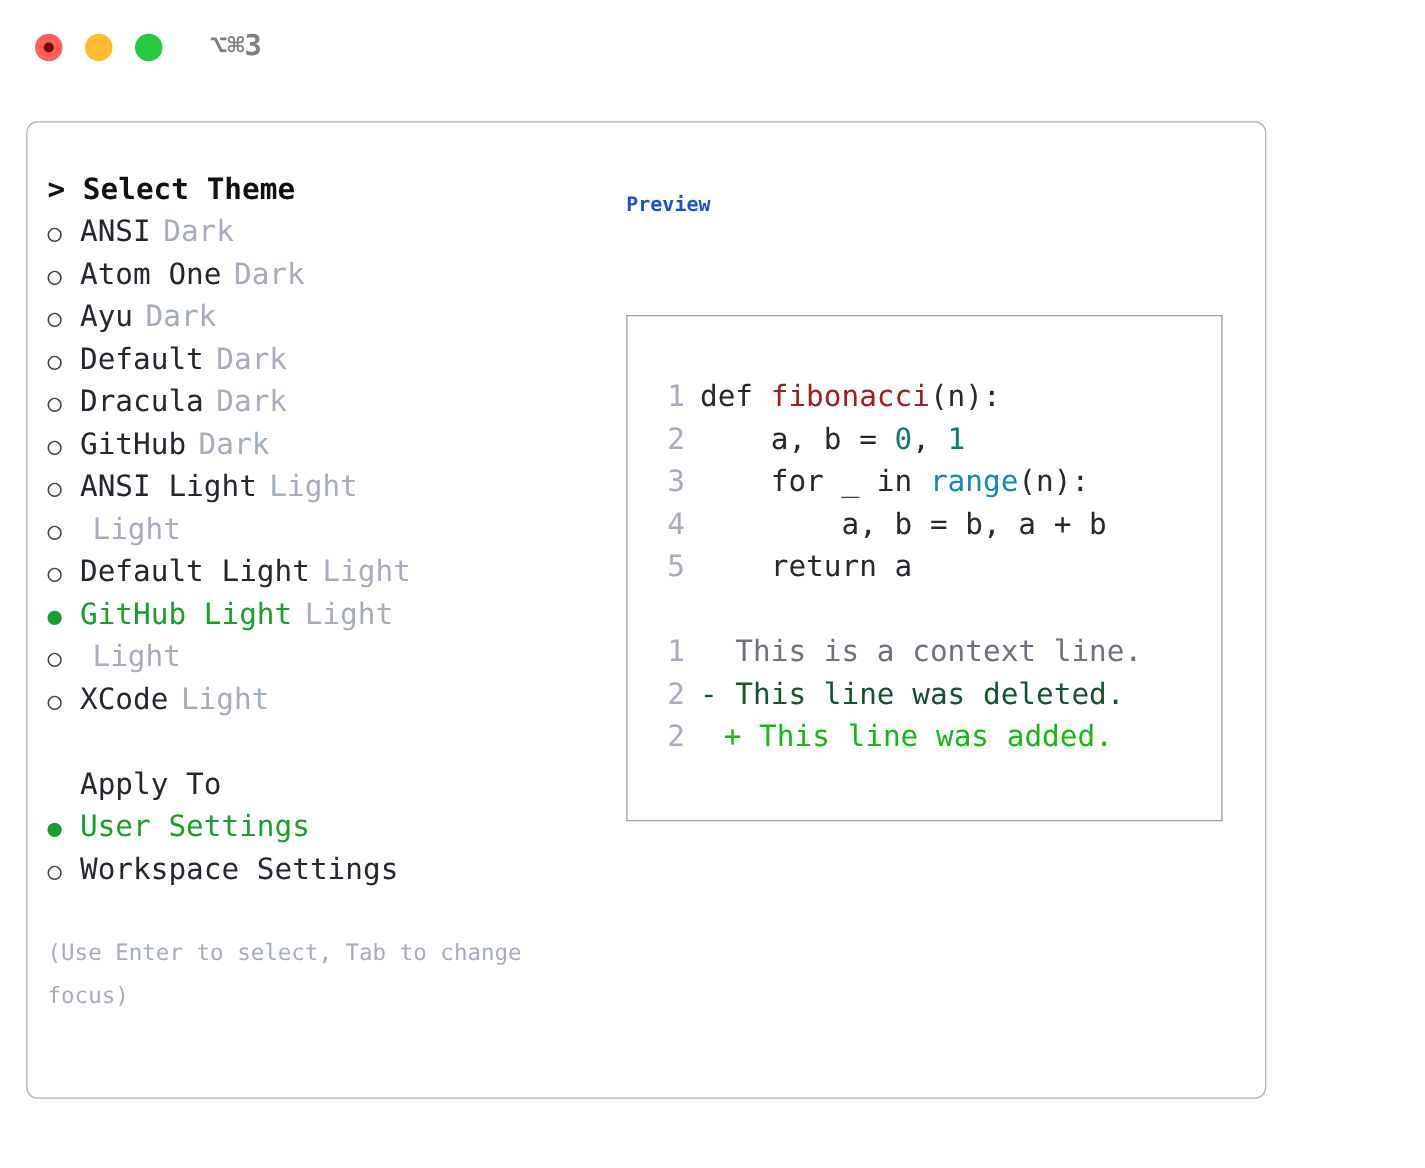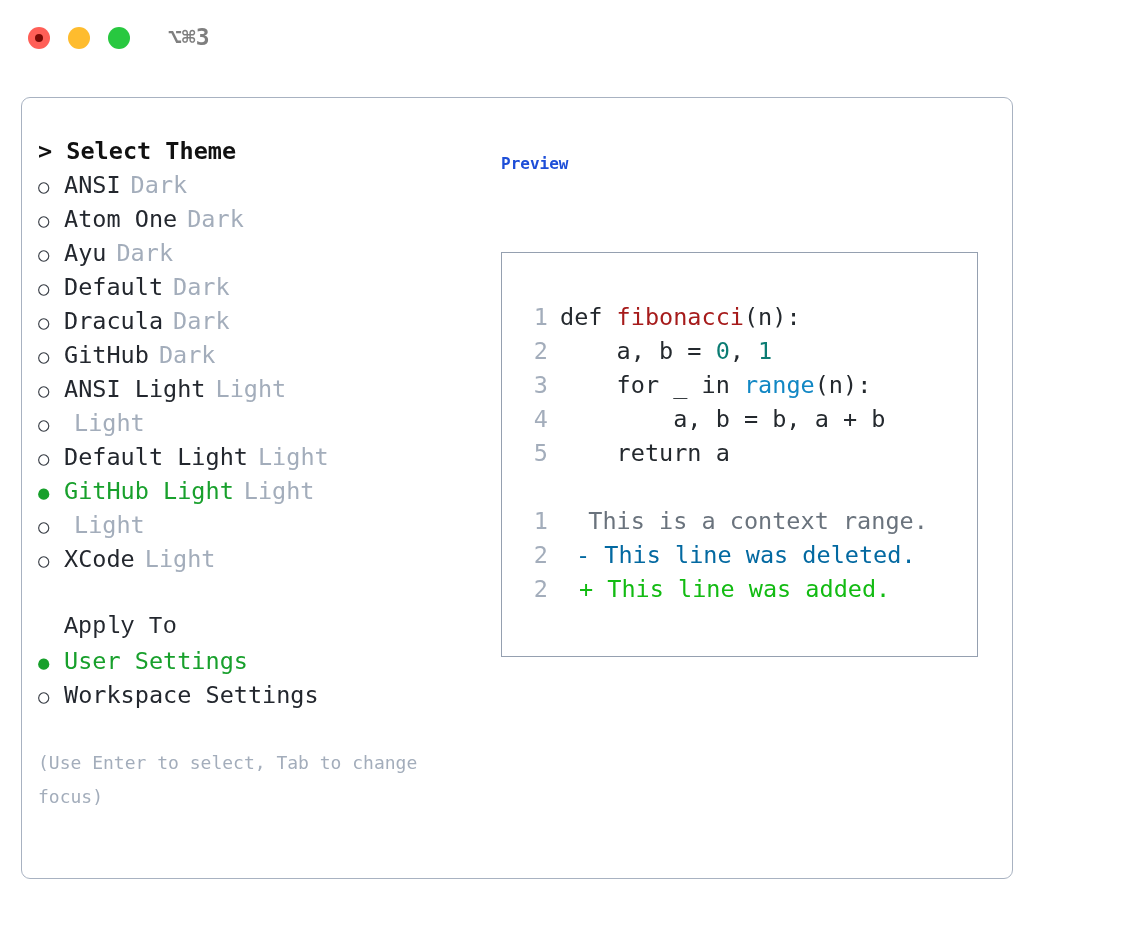--- a/index.html
+++ b/index.html
@@ -111,21 +111,20 @@
     color: #a3adbb;
     margin-left: 10px;
   }
   .group-label {
     font-size: 23.5px;
     color: #23272e;
     white-space: pre;
     height: 34px;
     line-height: 34px;
     padding-left: 26px;
-    font-family: Liberation Mono, monospace;
   }
   .spacer-row { height: 34px; }
   #hint-text {
     font-size: 18px;
     line-height: 34px;
     color: #a3adbb;
     white-space: pre-wrap;
     width: 410px;
   }
 
@@ -171,21 +170,21 @@
     flex: 0 0 26px;
     text-align: right;
     color: #a3adbb;
     margin-right: 12px;
   }
   .ctext { color: #24292e; }
   .tok-fn   { color: #a61b1b; }
   .tok-num  { color: #0b7c73; }
   .tok-bi   { color: #1187c4; margin-top: 44px; }
   .diff-ctx { color: #6a737d; }
-  .diff-del { color: #0369a1; margin-left: 16px; }
+  .diff-del { color: #14532d; }
   .diff-add { color: #12bb12; margin-left: 19px; }
   .blank-line { height: 34px; }
 </style>
 </head>
 <body>
 
 <div id="app-window">
 
   <div id="titlebar">
     <div class="traffic" id="dot-close"></div>
@@ -225,21 +224,21 @@
     <div id="preview-column">
       <div id="preview-heading">Preview</div>
       <div id="preview-box">
         <div id="code-area">
             <div class="code-line"><span class="ln">1</span><span><span class="ctext">def </span><span class="tok-fn">fibonacci</span><span class="ctext">(n):</span></span></div>
             <div class="code-line"><span class="ln">2</span><span><span class="ctext">    a, b = </span><span class="tok-num">0</span><span class="ctext">, </span><span class="tok-num">1</span></span></div>
             <div class="code-line"><span class="ln">3</span><span><span class="ctext">    for _ in </span><span class="tok-bi">range</span><span class="ctext">(n):</span></span></div>
             <div class="code-line"><span class="ln">4</span><span><span class="ctext">        a, b = b, a + b</span></span></div>
             <div class="code-line"><span class="ln">5</span><span><span class="ctext">    return a</span></span></div>
             <div class="blank-line"></div>
-            <div class="code-line"><span class="ln">1</span><span class="diff-ctx">  This is a context range.</span></div>
+            <div class="code-line"><span class="ln">1</span><span class="diff-ctx">  This is a context line.</span></div>
             <div class="code-line"><span class="ln">2</span><span class="diff-del">- This line was deleted.</span></div>
             <div class="code-line"><span class="ln">2</span><span class="diff-add">+ This line was added.</span></div>
           </div>
       </div>
     </div>
 
   </div>
 </div>
 
 </body></html>

